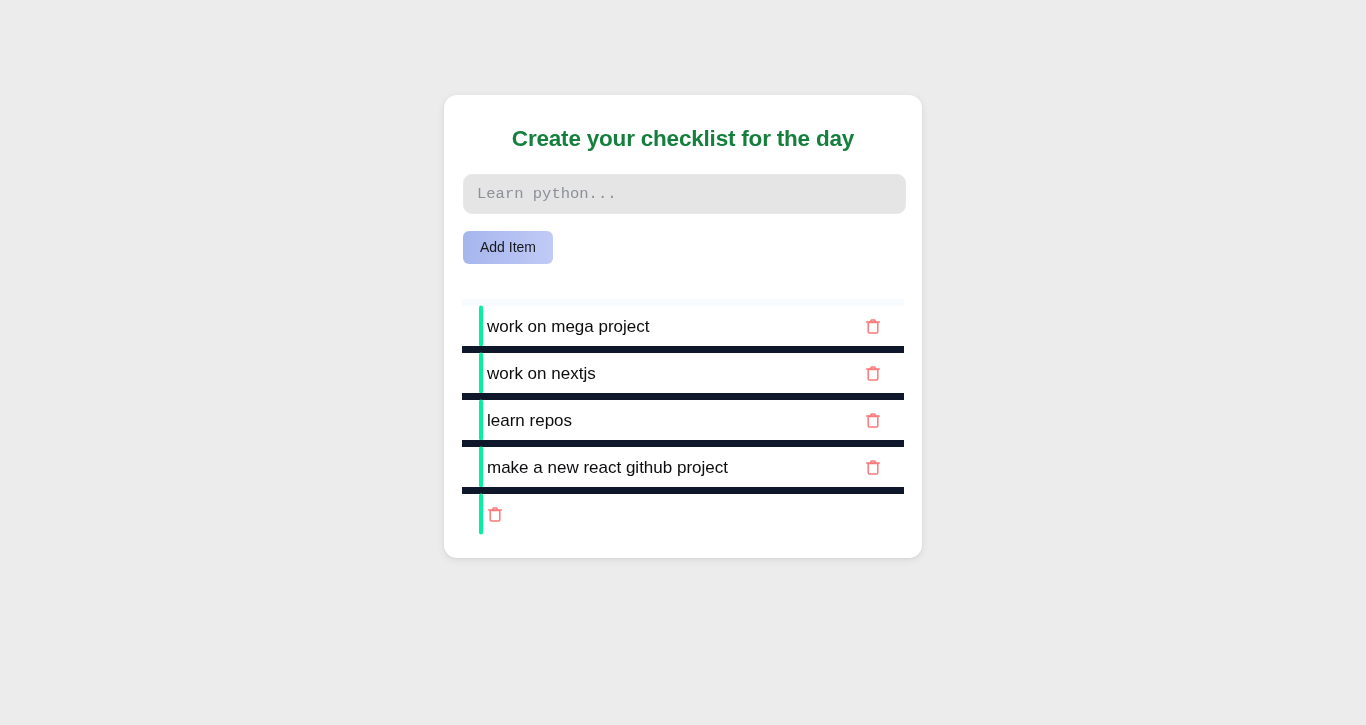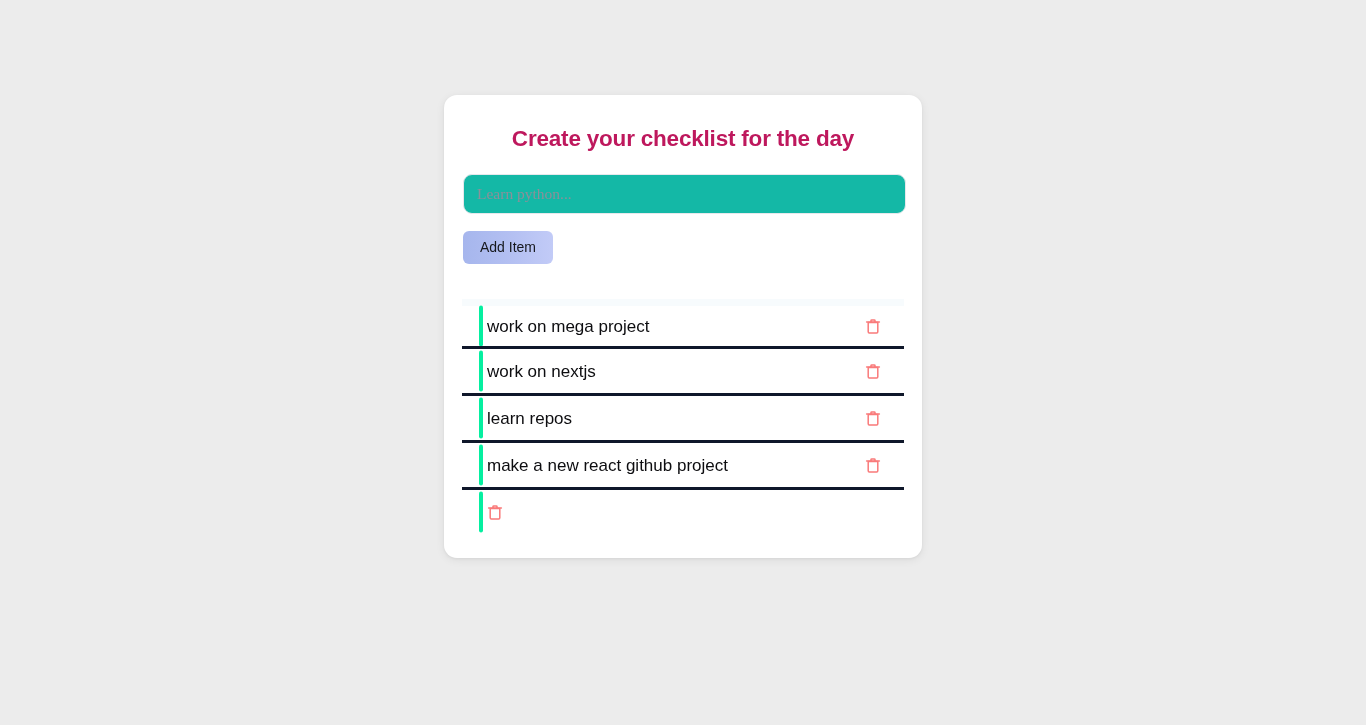--- a/index.html
+++ b/index.html
@@ -26,43 +26,43 @@
     width: 478px;
     background: #ffffff;
     border-radius: 13px;
     box-shadow: 0 2px 10px rgba(0,0,0,0.07), 0 1px 3px rgba(0,0,0,0.05);
     padding: 18px 18px 18px 18px;
   }
 
   .card-title {
     font-size: 22.5px;
     font-weight: bold;
-    color: #be185d;
+    color: #15803d;
     text-align: center;
     letter-spacing: -0.2px;
     margin-top: 13px;
     margin-bottom: 14px;
   }
 
   .input-wrap {
     margin-top: 22px;
     padding: 0 1px;
   }
 
   .todo-input {
     display: block;
     width: 443px;
     height: 40px;
     border: 1px solid #e6e8ec;
     border-radius: 9px;
     padding: 0 13px;
     font-size: 15.5px;
-    font-family: Liberation Serif, serif;
+    font-family: Liberation Mono, monospace;
     color: #222;
-    background: #14b8a6;
+    background: #e5e5e5;
     outline: none;
   }
   .todo-input::placeholder {
     color: #8c9099;
     font-size: 15.5px;
   }
 
   .add-btn {
     margin-top: 17px;
     margin-left: 1px;
@@ -84,21 +84,21 @@
     margin-top: 35px;
     padding-bottom: 6px;
   }
 
   .list-item {
     position: relative;
     display: flex;
     align-items: center;
     height: 47px;
     background: #ffffff;
-    border-top: 3px solid #0f172a;
+    border-top: 7px solid #0f172a;
     padding-left: 20px;
     padding-right: 14px;
   }
   .list-item:first-child {
     border-top: 7px solid #f7fbfd;
   }
 
   .accent-bar {
     position: absolute;
     left: 17px;

